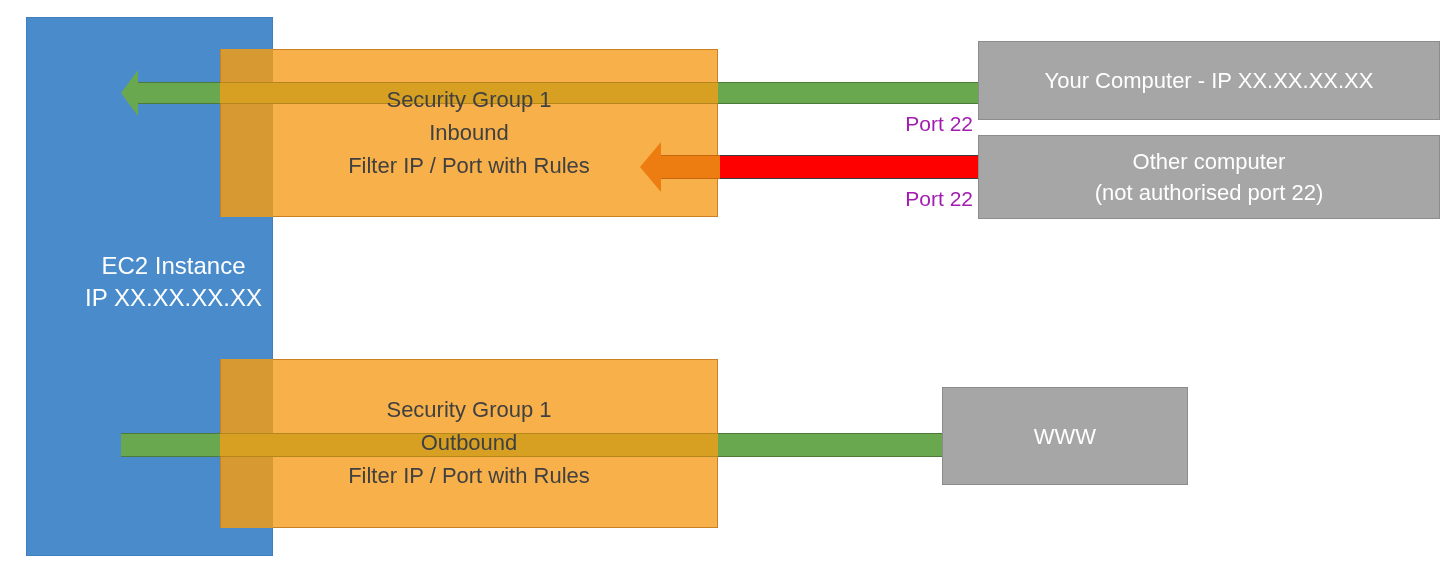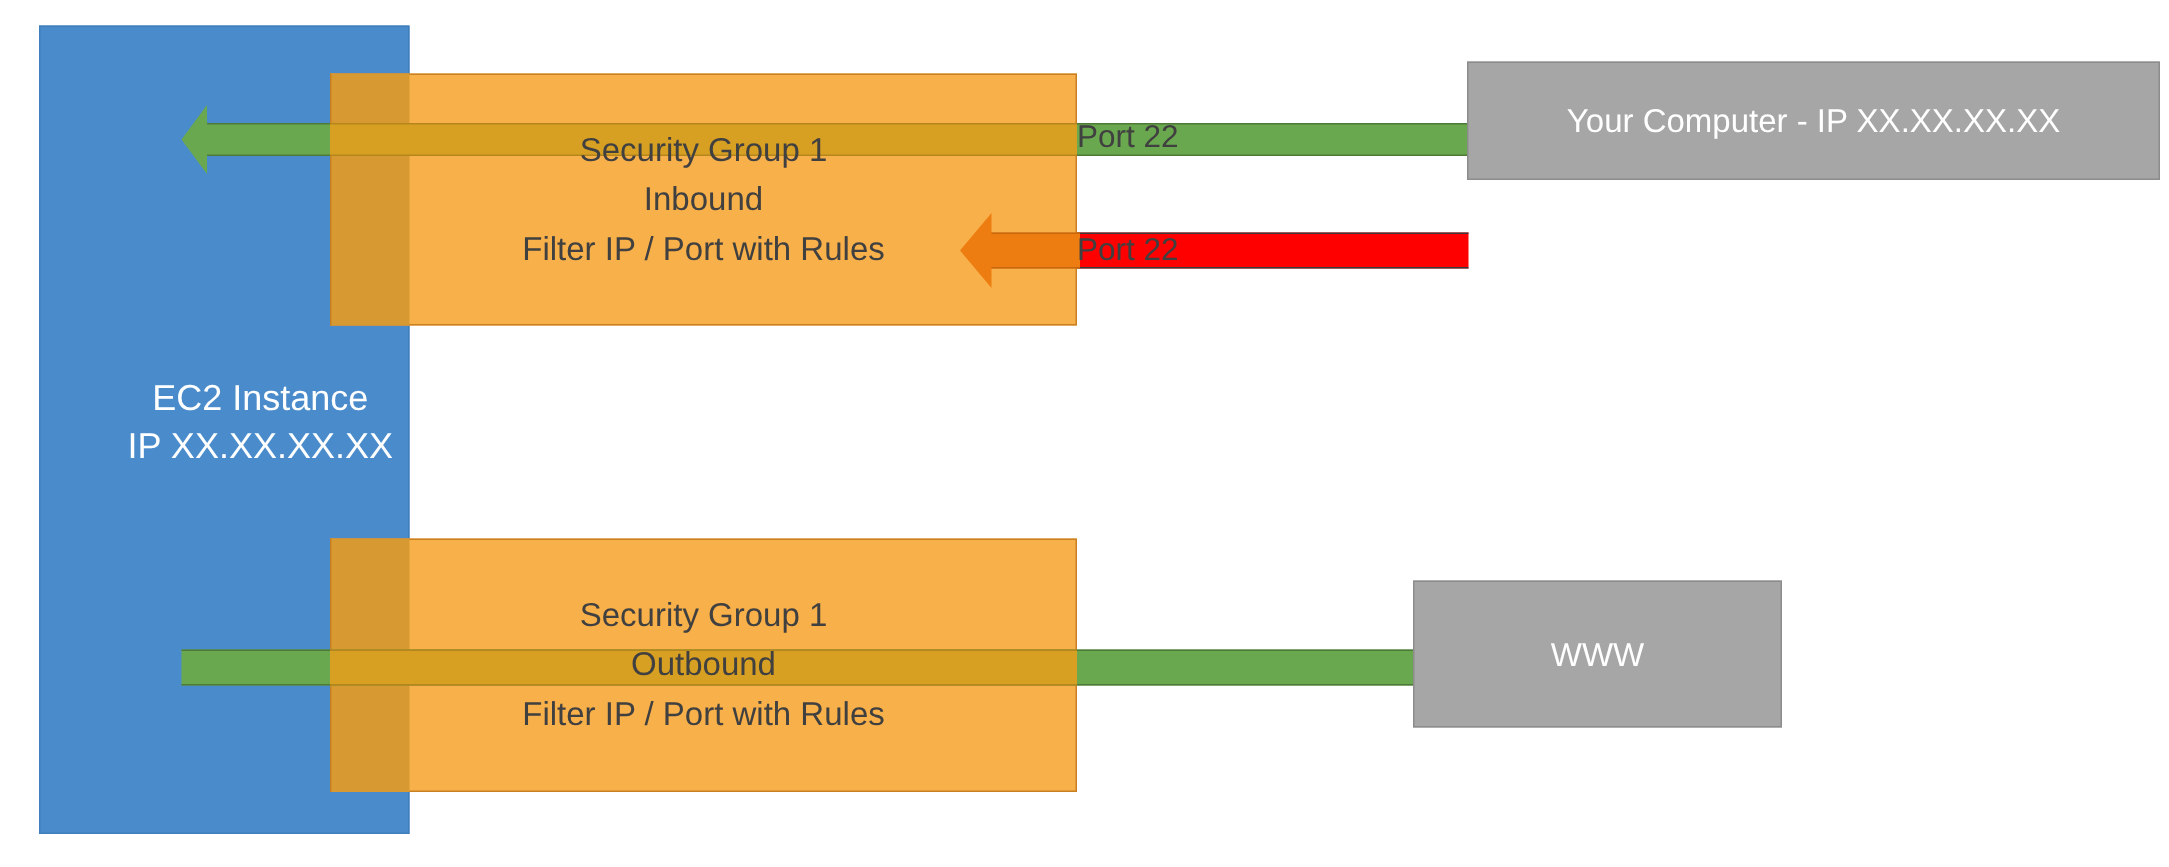--- a/index.html
+++ b/index.html
@@ -102,25 +102,27 @@
   
   .green-port-bar {
     left: 718px; top: 82px;
     width: 261px; height: 22px;
     background: #6AA84F;
     border-top: 1px solid #4e7a39;
     border-bottom: 1px solid #4e7a39;
     z-index: 5;
   }
   .port-label {
-    color: #404040;
+    color: #a21caf;
     font-size: 21px;
     line-height: 22px;
+    text-align: right;
     z-index: 9;
     white-space: nowrap;
+    margin-top: 32px;
   }
   .green-port-label { left: 718px; top: 81px; width: 255px; }
 
   
   .red-port-bar {
     left: 718px; top: 155px;
     width: 261px; height: 24px;
     background: #FF0000;
     border-top: 1px solid #3a3a3a;
     border-bottom: 1px solid #3a3a3a;
@@ -234,18 +236,22 @@
   <div class="abs sg-text sg-text-out">
     <div>Security Group 1</div>
     <div>Outbound</div>
     <div>Filter IP / Port with Rules</div>
   </div>
 
   <div class="abs gray-box gb-your">
     <span>Your Computer - IP XX.XX.XX.XX</span>
   </div>
 
+  <div class="abs gray-box gb-other">
+    <span>Other computer</span>
+    <span>(not authorised port 22)</span>
+  </div>
 
   <div class="abs gray-box gb-www">
     <span>WWW</span>
   </div>
 
 </div>
 
 </body></html>

